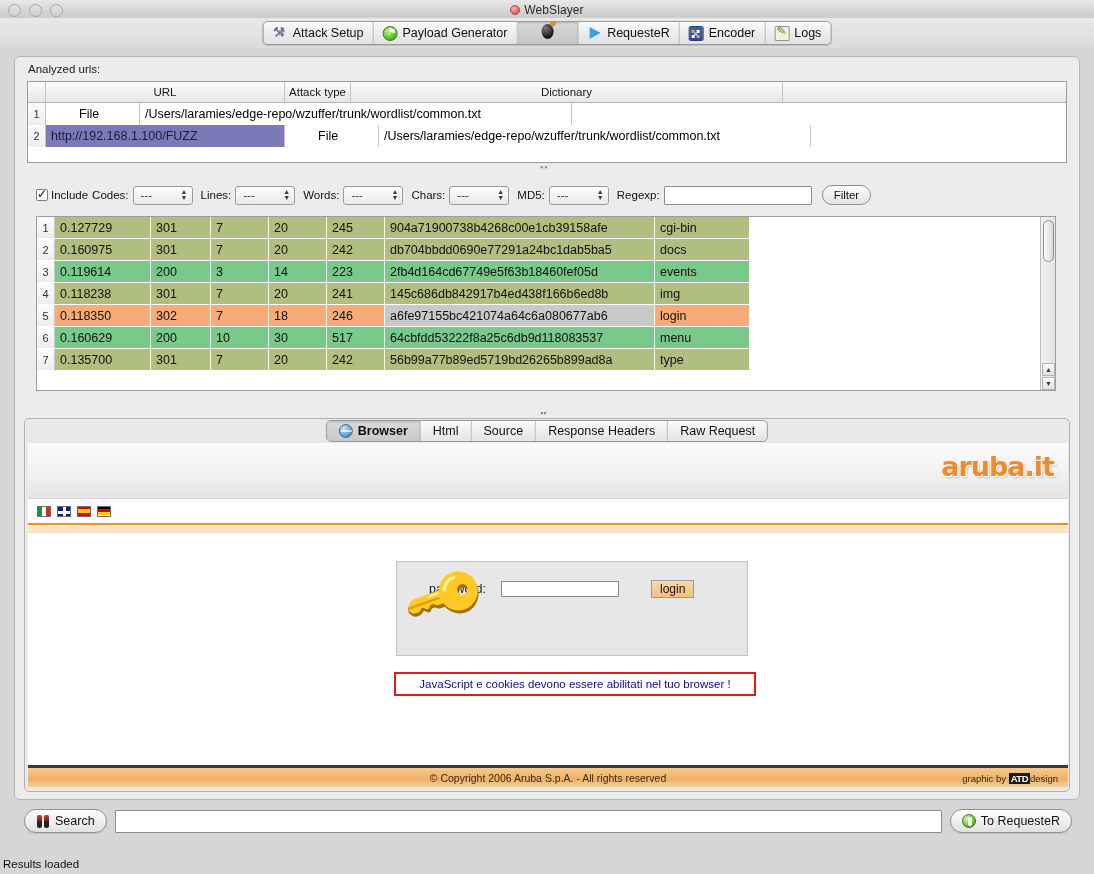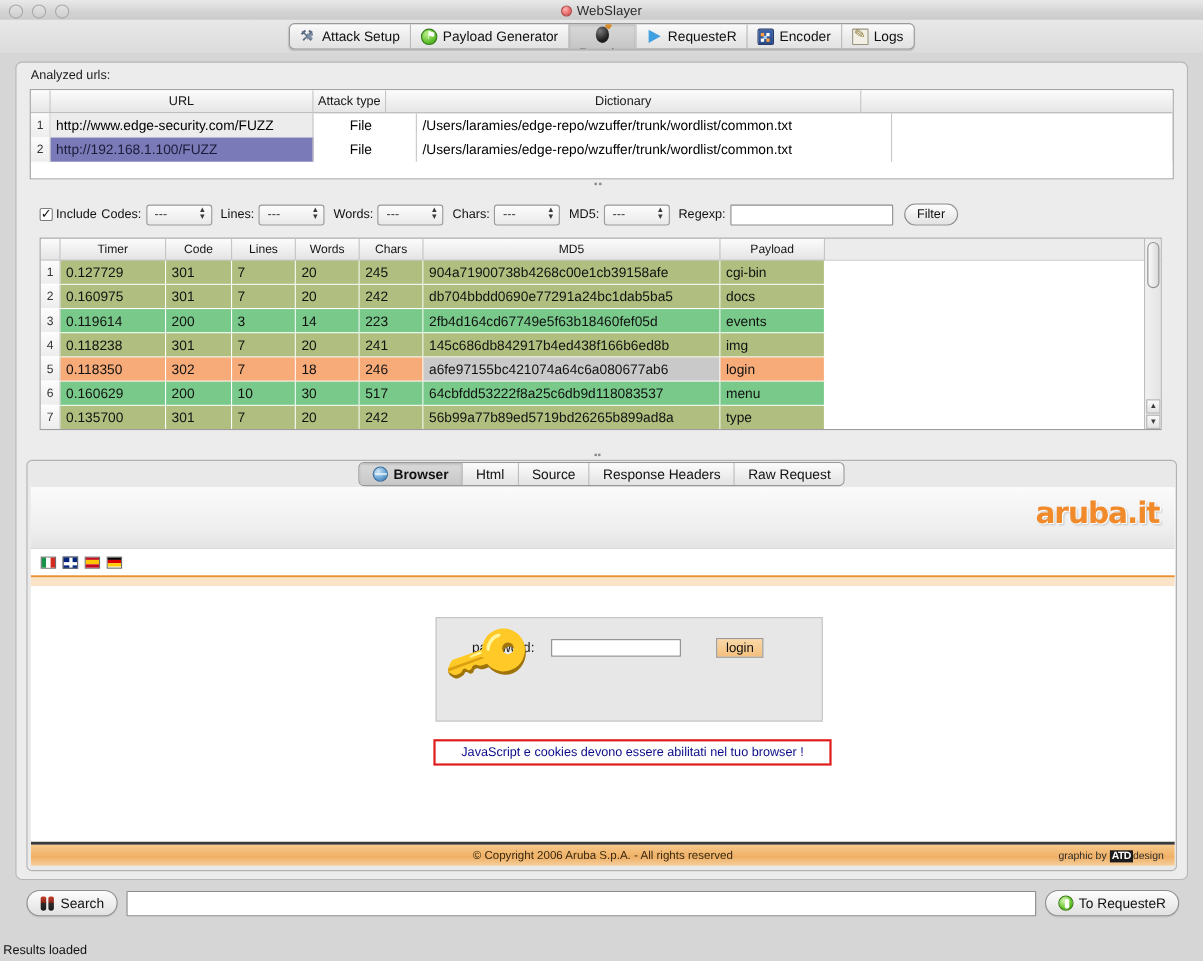--- a/index.html
+++ b/index.html
@@ -339,21 +339,20 @@
 
 <div class="urlbox">
   <div class="urlhead">
     <div class="c-num"></div>
     <div class="c-url">URL</div>
     <div class="c-atk">Attack type</div>
     <div class="c-dic">Dictionary</div>
   </div>
   <div class="urlrow r1">
     <div class="c-num">1</div>
-    <div class="c-url">http://www.edge-security.com/FUZZ</div>
     <div class="c-atk">File</div>
     <div class="c-dic">/Users/laramies/edge-repo/wzuffer/trunk/wordlist/common.txt</div>
   </div>
   <div class="urlrow sel">
     <div class="c-num">2</div>
     <div class="c-url">http://192.168.1.100/FUZZ</div>
     <div class="c-atk">File</div>
     <div class="c-dic">/Users/laramies/edge-repo/wzuffer/trunk/wordlist/common.txt</div>
   </div>
   <div class="url-filler"></div>
@@ -387,31 +386,20 @@
   <div class="stepper">
     <span>---</span>
     <span class="arrows">▲<br>▼</span>
   </div>
   <span class="lb">Regexp:</span>
   <input class="regexp-input" type="text" value="" style="">
   <div class="btn-filter">Filter</div>
 </div>
 
 <div class="resbox">
-  <div class="reshead">
-    <div class="k-num"></div>
-    <div class="k-timer">Timer</div>
-    <div class="k-code">Code</div>
-    <div class="k-lines">Lines</div>
-    <div class="k-words">Words</div>
-    <div class="k-chars">Chars</div>
-    <div class="k-md5">MD5</div>
-    <div class="k-pay">Payload</div>
-    <div class="k-rest"></div>
-  </div>
   <div id="results-rows">
       <div class="resrow">
         <div class="k-num">1</div>
         <div class="k-timer" style="background: rgb(176, 191, 127);">0.127729</div>
         <div class="k-code" style="background: rgb(176, 191, 127);">301</div>
         <div class="k-lines" style="background: rgb(176, 191, 127);">7</div>
         <div class="k-words" style="background: rgb(176, 191, 127);">20</div>
         <div class="k-chars" style="background: rgb(176, 191, 127);">245</div>
         <div class="k-md5" style="background: rgb(176, 191, 127);">904a71900738b4268c00e1cb39158afe</div>
         <div class="k-pay" style="background: rgb(176, 191, 127);">cgi-bin</div>

